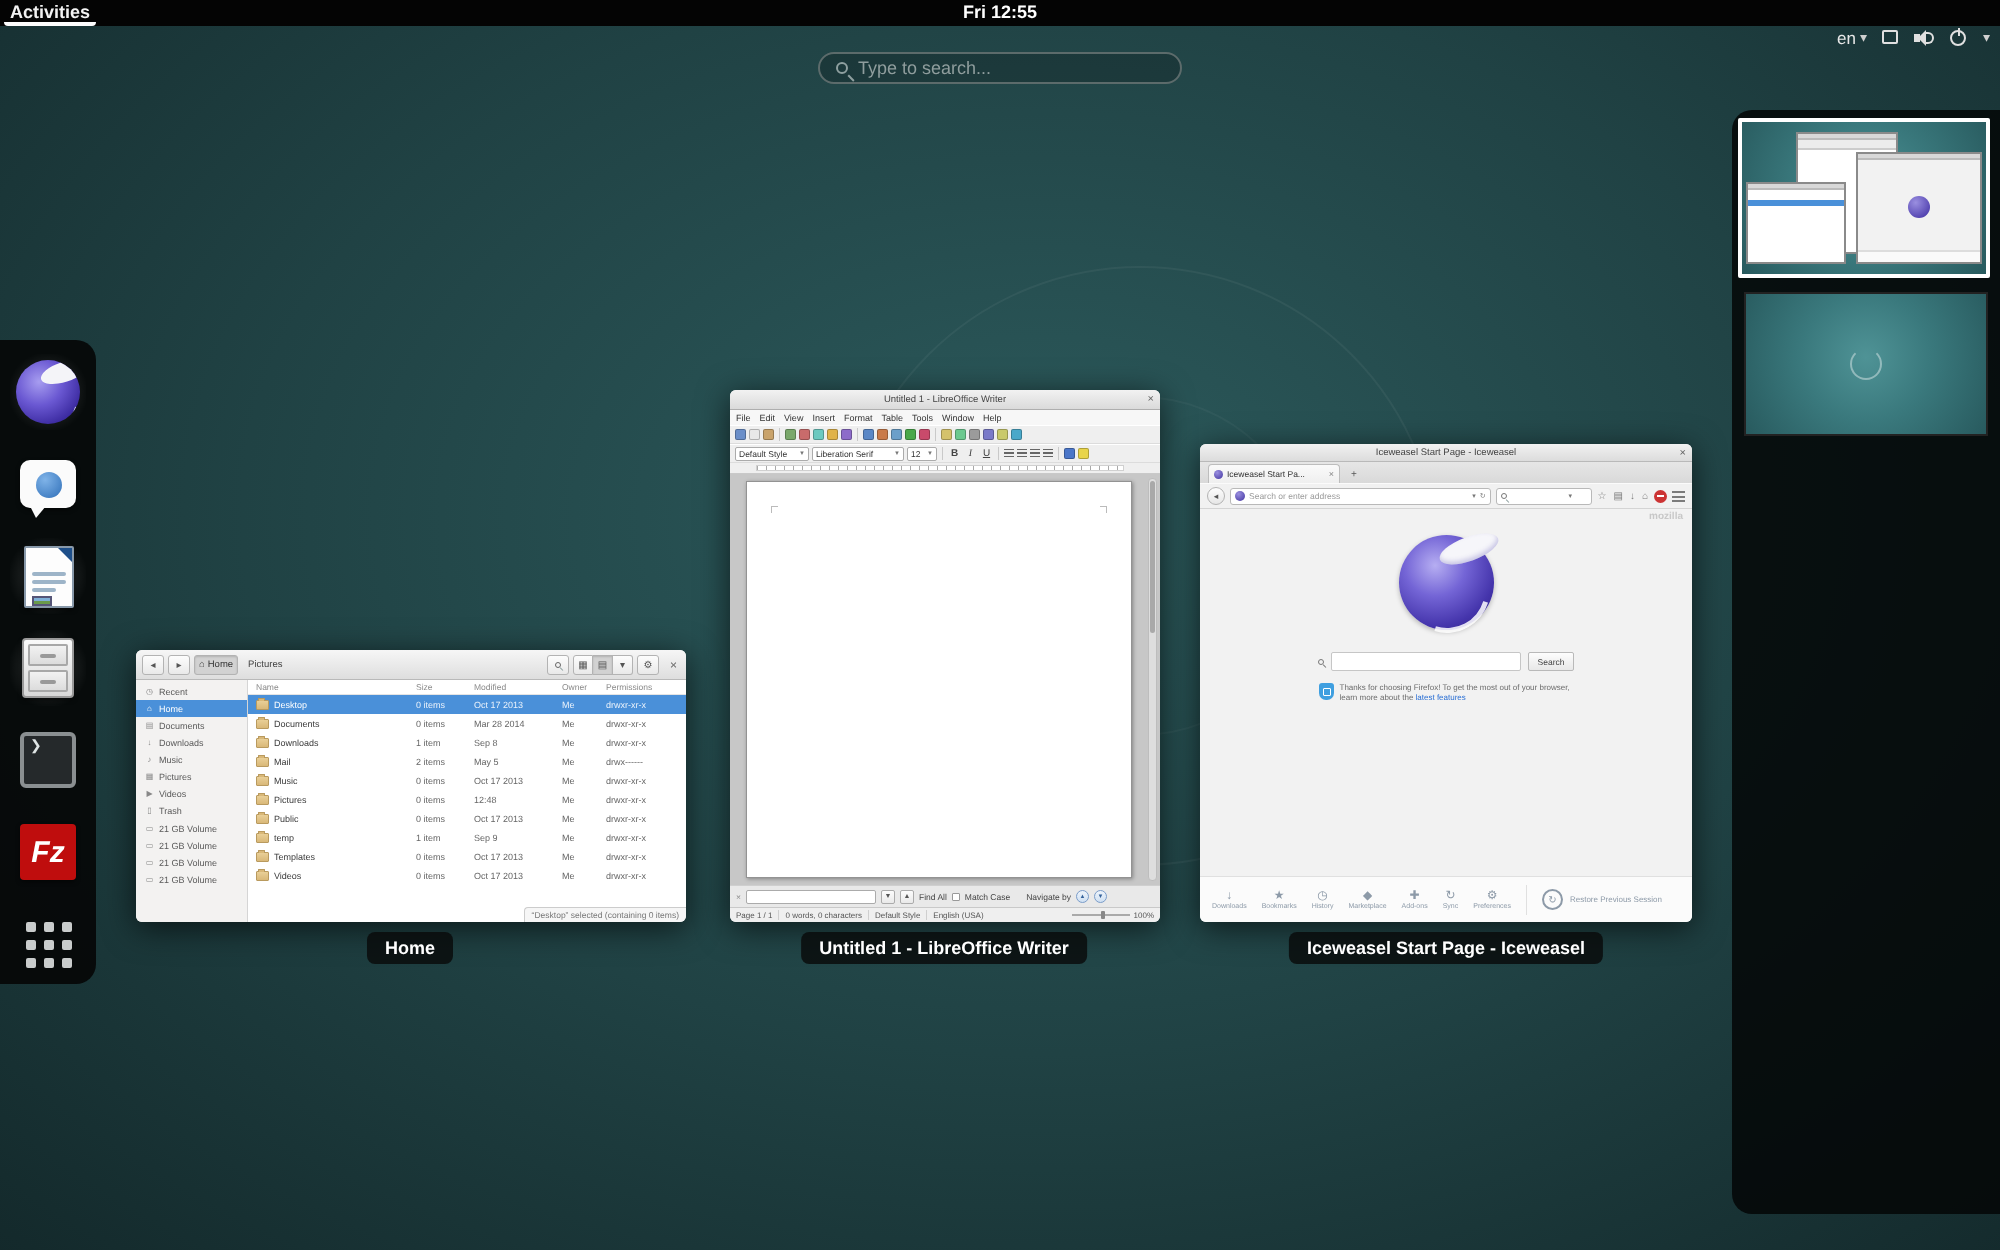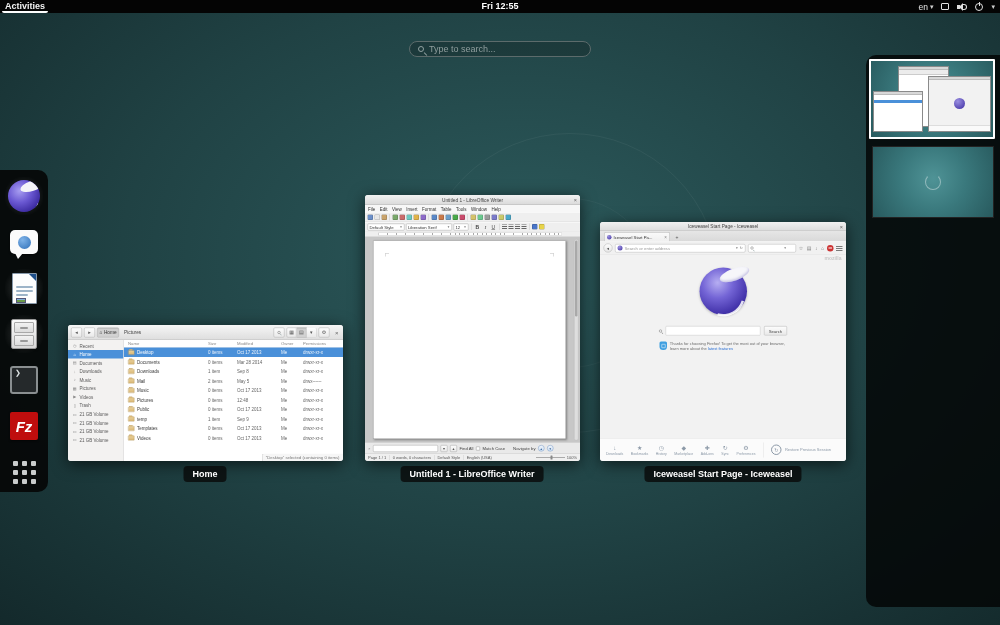--- a/index.html
+++ b/index.html
@@ -11,33 +11,33 @@
     background: radial-gradient(ellipse 950px 640px at 52% 40%, #2c5a5c 0%, #204244 42%, #142a2c 78%, #0e1d1f 100%); }
   .swirl { position:absolute; border:1px solid rgba(255,255,255,0.05); border-radius:50%; }
   .swirl.s1 { width:300px; height:300px; left:420px; top:120px; }
   .swirl.s2 { width:170px; height:170px; left:485px; top:185px; border-color:rgba(255,255,255,0.04); }
 
   
   .topbar { position:absolute; left:0; top:0; right:0; height:13px; background:#040404; color:#e8e8e8; z-index:50; }
   .activities { position:absolute; left:5px; top:1px; font-size:9px; font-weight:bold; color:#f2f2f2; }
   .activities-underline { position:absolute; left:2px; top:11px; width:46px; height:2px; background:#fdfdfd; border-radius:0 0 3px 3px; }
   .clock { position:absolute; left:50%; transform:translateX(-50%); top:1px; font-size:9px; font-weight:bold; color:#fff; }
-  .tb-right { position:absolute; right:5px; top:0; height:13px; display:flex; align-items:center; gap:8px; }
+  .tb-right { position:absolute; right:5px; top:12px; height:13px; display:flex; align-items:center; gap:8px; }
   .kbd-ind { font-size:8.5px; color:#e8e8e8; display:flex; align-items:center; gap:2px; }
   .chev { font-size:7px; color:#cfcfcf; }
   .ico-screen { width:8px; height:7px; border:1px solid #e0e0e0; border-radius:1px; display:inline-block; }
   .ico-vol { position:relative; width:10px; height:8px; display:inline-block; }
   .ico-vol::before { content:""; position:absolute; left:0; top:2px; width:3px; height:4px; background:#e0e0e0; }
   .ico-vol::after { content:""; position:absolute; left:2px; top:0; border-top:4px solid transparent; border-bottom:4px solid transparent; border-right:4px solid #e0e0e0; }
   .ico-vol .wave { position:absolute; right:0; top:1px; width:4px; height:6px; border:1px solid #e0e0e0; border-left:none; border-radius:0 4px 4px 0; }
   .ico-power { width:8px; height:8px; border:1.3px solid #e0e0e0; border-radius:50%; display:inline-block; position:relative; }
   .ico-power::before { content:""; position:absolute; left:2.5px; top:-2px; width:1.3px; height:4px; background:#e0e0e0; }
 
   
-  .search-wrap { position:absolute; left:50%; transform:translateX(-50%); top:41px; width:182px; height:16px;
+  .search-wrap { position:absolute; left:50%; transform:translateX(-50%); top:26px; width:182px; height:16px;
     border:1px solid #5c6b6b; border-radius:9px; background:rgba(10,20,20,0.25); display:flex; align-items:center; padding:0 8px; gap:5px; z-index:10;justify-content:space-between; }
   .mag { width:6px; height:6px; border:1.2px solid #8fa0a0; border-radius:50%; position:relative; flex:0 0 auto; }
   .mag::after { content:""; position:absolute; width:1.2px; height:4px; background:#8fa0a0; left:5.5px; top:4.5px; transform:rotate(-45deg); }
   .search-input { flex:1; background:transparent; border:none; outline:none; font-size:9px; color:#c8d2d2; font-family:inherit; }
   .search-input::placeholder { color:#8f9d9d; }
 
   
   .dash { position:absolute; left:0; top:170px; width:48px; height:322px; background:rgba(4,4,4,0.88);
     border-radius:0 10px 10px 0; z-index:20; display:flex; flex-direction:column; align-items:center; padding-top:7px; gap:8px; }
   .dash-item { width:38px; height:38px; display:flex; align-items:center; justify-content:center; position:relative; border-radius:4px; }

